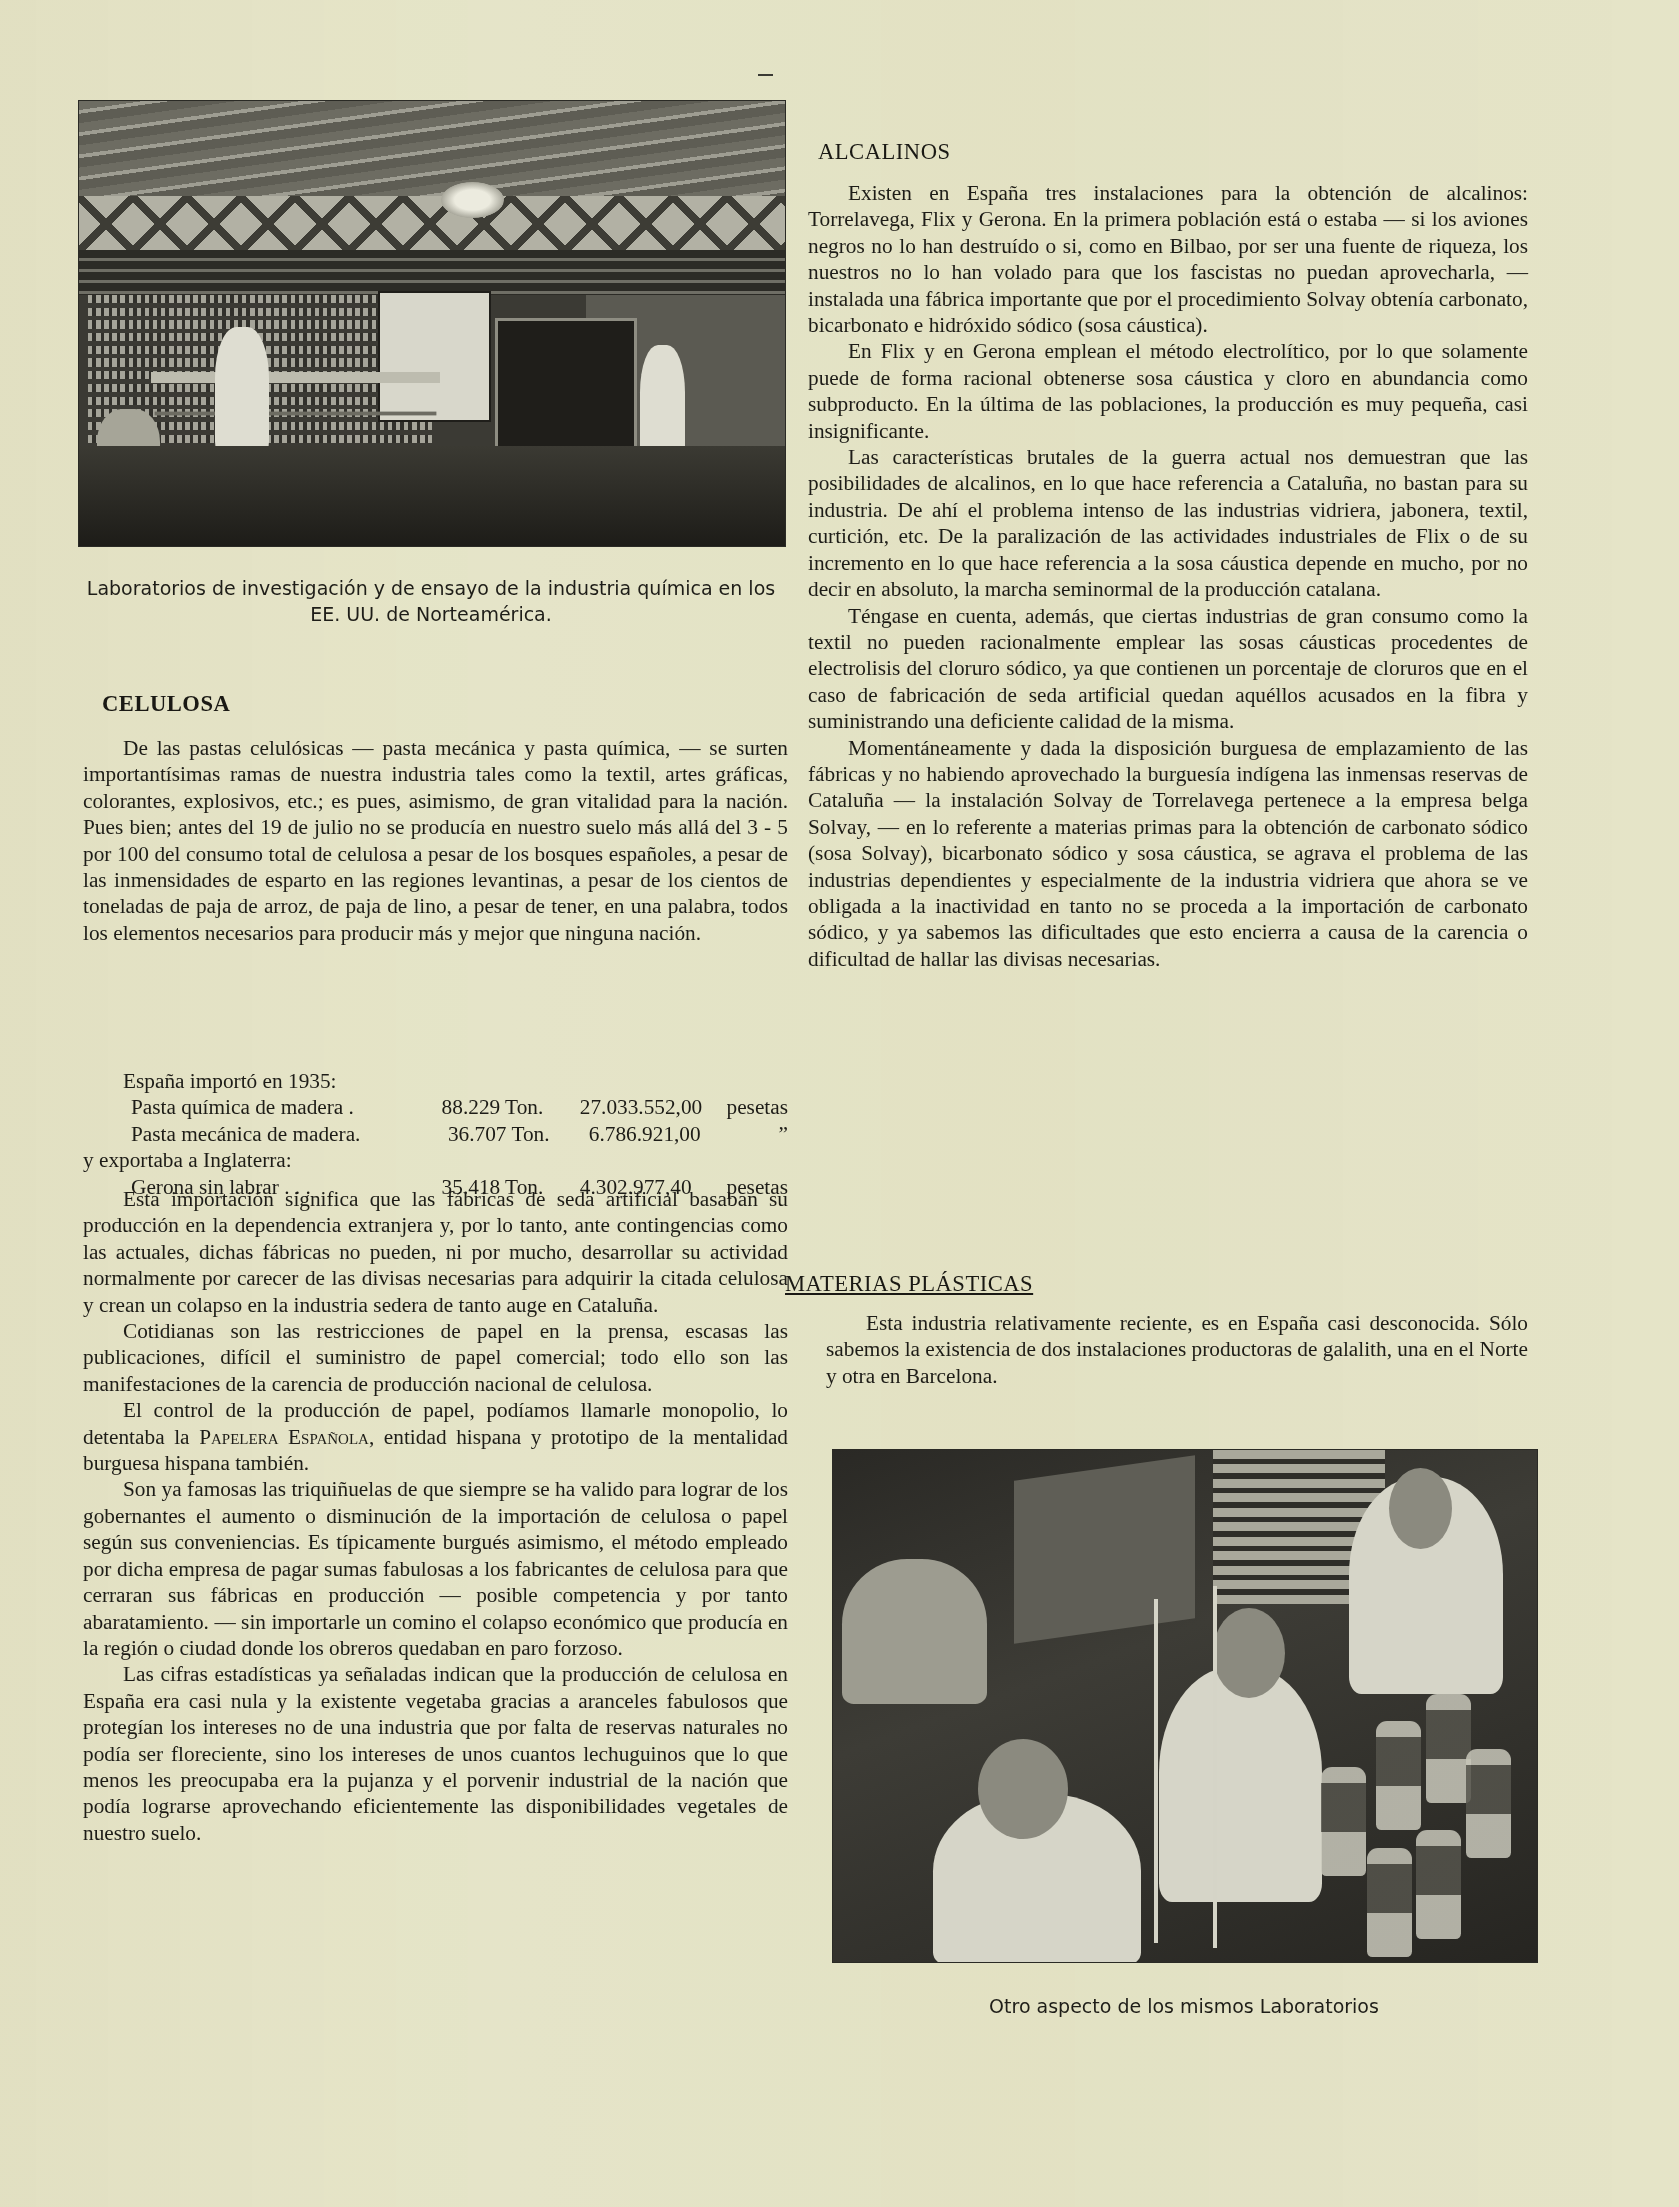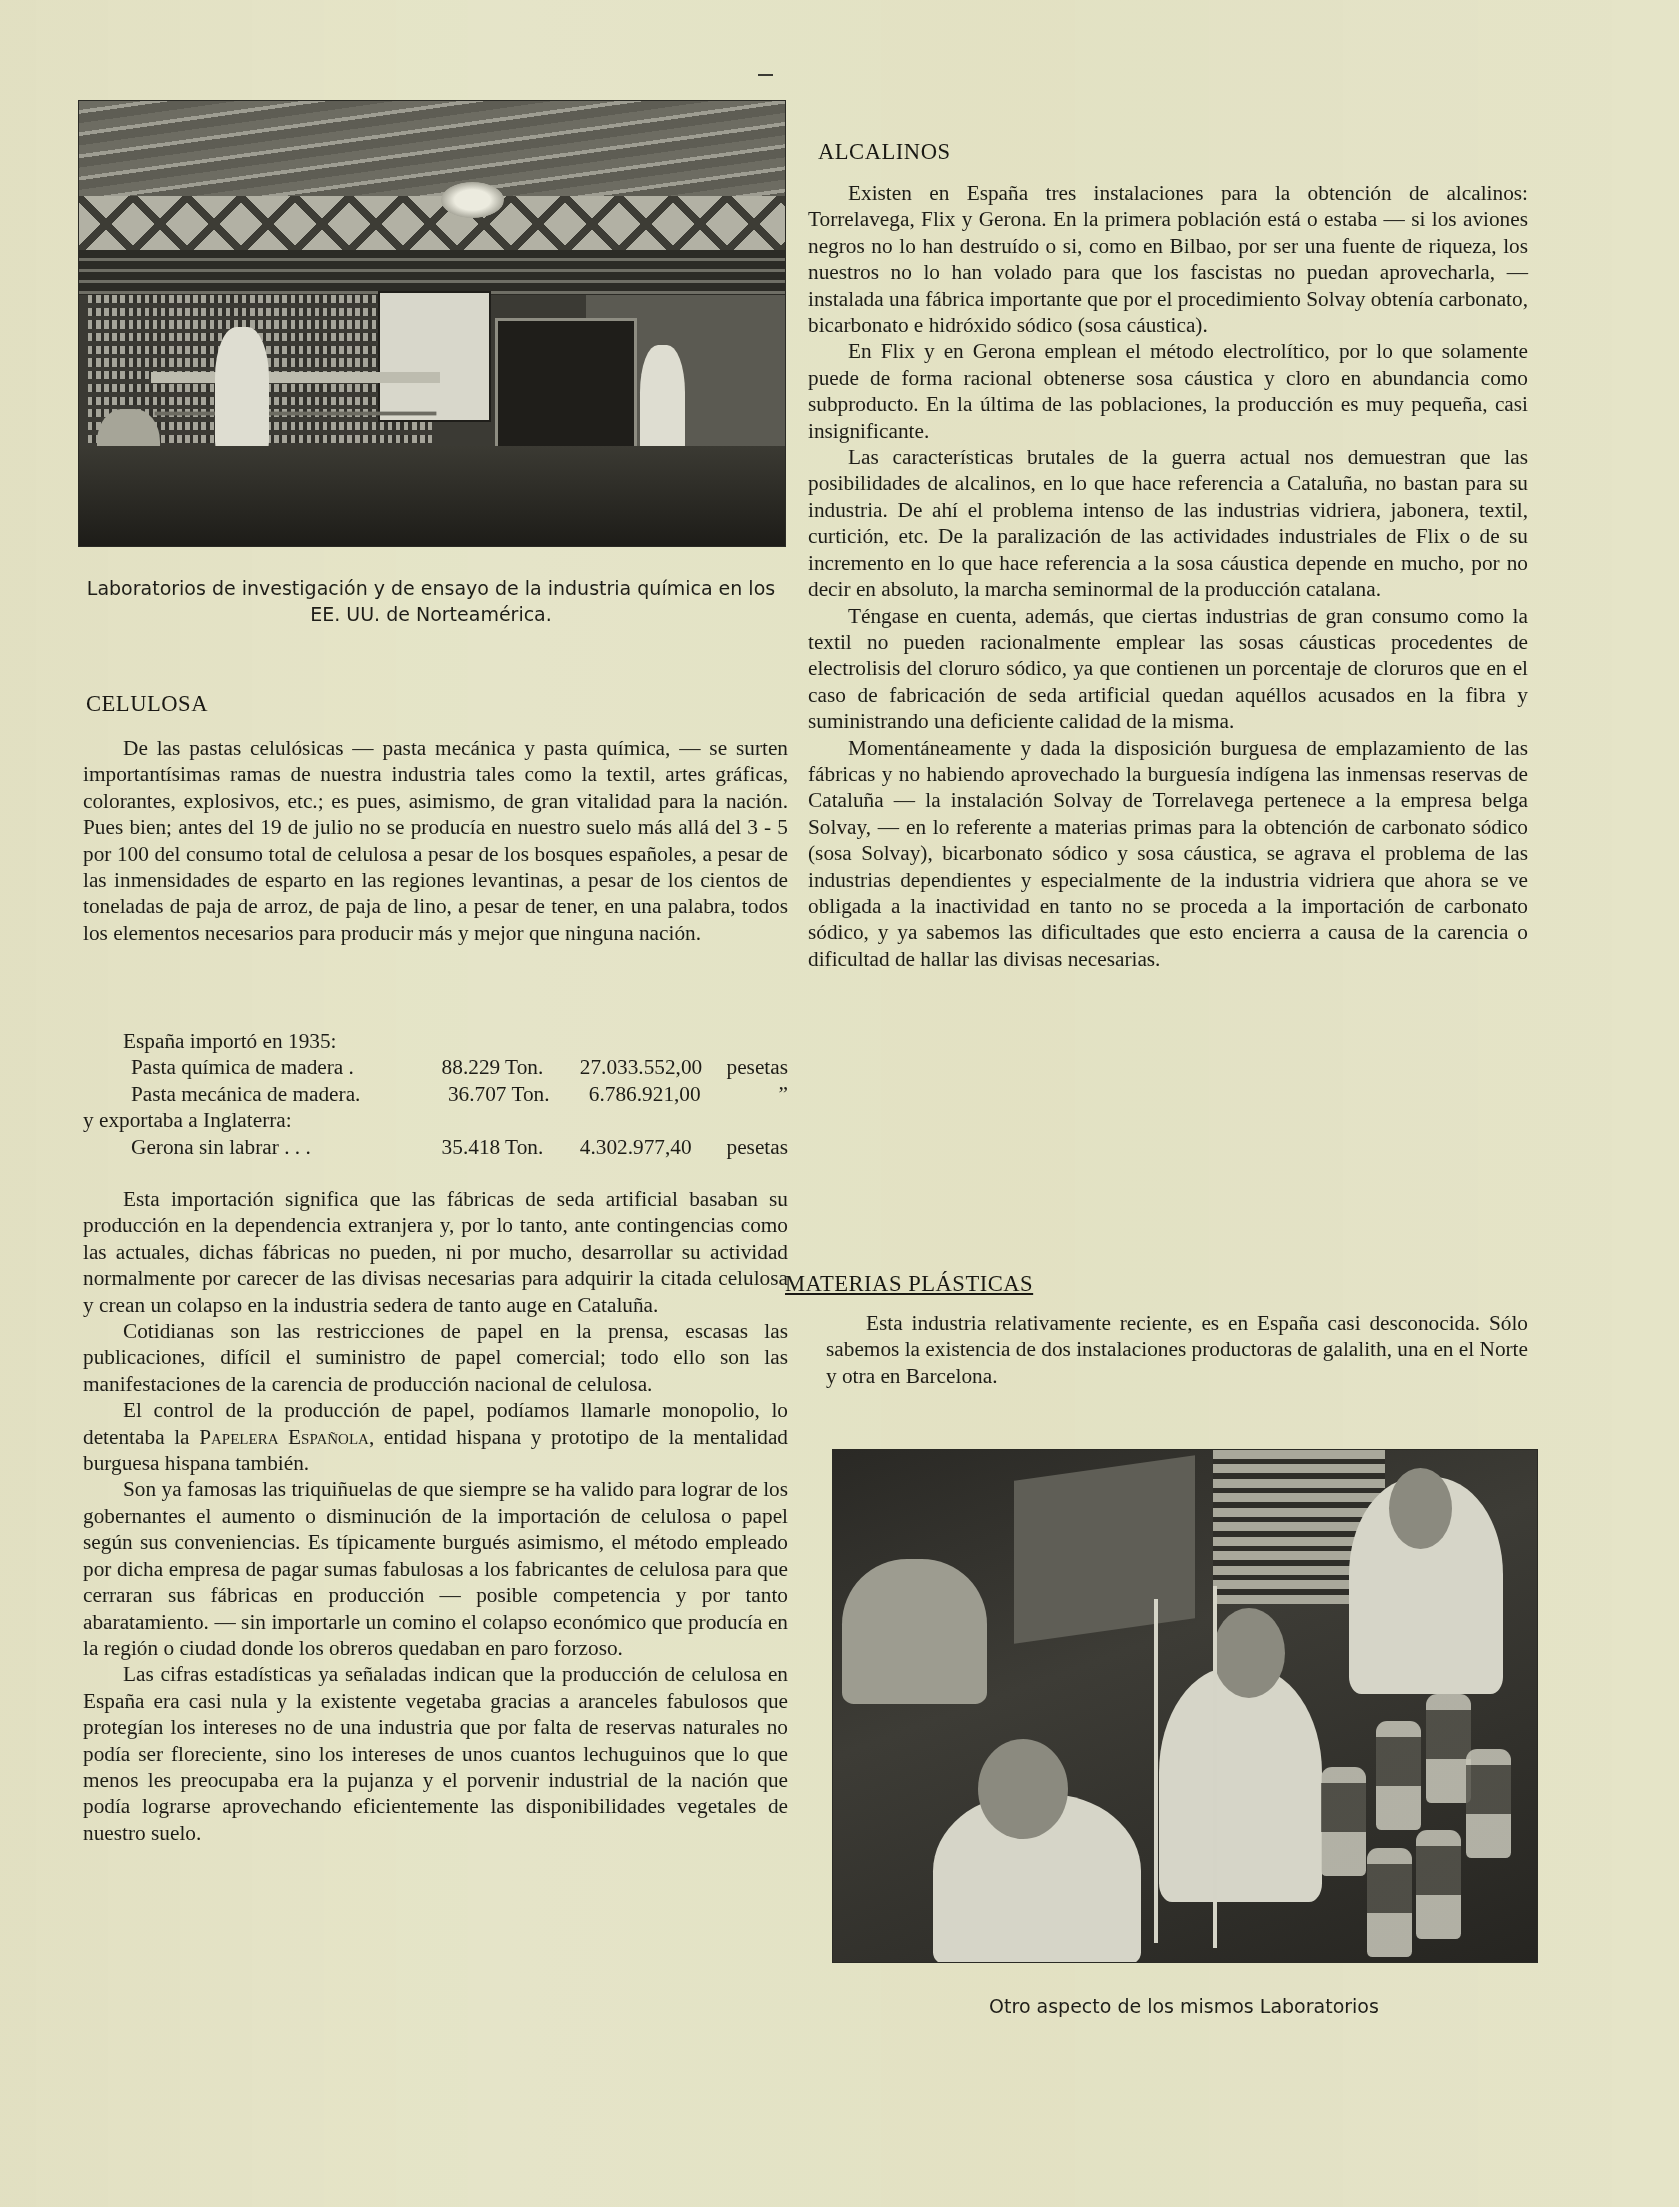--- a/index.html
+++ b/index.html
@@ -143,21 +143,21 @@
 
   .heading {
     position: absolute;
     font-family: "Liberation Serif", "DejaVu Serif", serif;
     font-size: 22.6px;
     letter-spacing: 0.5px;
     color: #1a1914;
     margin: 7px;
     font-weight: normal;
   }
-  .heading-celulosa { left: 79px; top: 684px; font-weight: normal; }
+  .heading-celulosa { left: 95px; top: 684px; font-weight: bold; }
   .heading-alcalinos { left: 811px; top: 132px; }
   .heading-plasticas { left: 778px; top: 1264px; text-decoration: underline; }
 
   .text-block {
     position: absolute;
     font-family: "Liberation Serif", "DejaVu Serif", serif;
     font-size: 21.3px;
     line-height: 26.4px;
     text-align: justify;
     color: #1d1c17;
@@ -177,20 +177,21 @@
     left: 83px;
     top: 1028px;
     width: 705px;
     font-family: "Liberation Serif", "DejaVu Serif", serif;
     font-size: 21.3px;
     line-height: 26.4px;
     color: #1d1c17;
   }
   .stats .intro {
     padding-left: 40px;
+    margin-top: 40px;
   }
   .stats .row {
     display: flex;
     white-space: nowrap;
   }
   .stats .c-item { width: 326px; margin-left: 48px; }
   .stats .c-ton { width: 145px; }
   .stats .c-val { width: 154px; }
   .stats .c-unit { flex: 1; text-align: left; }
   .stats .ditto { padding-left: 40px; }

